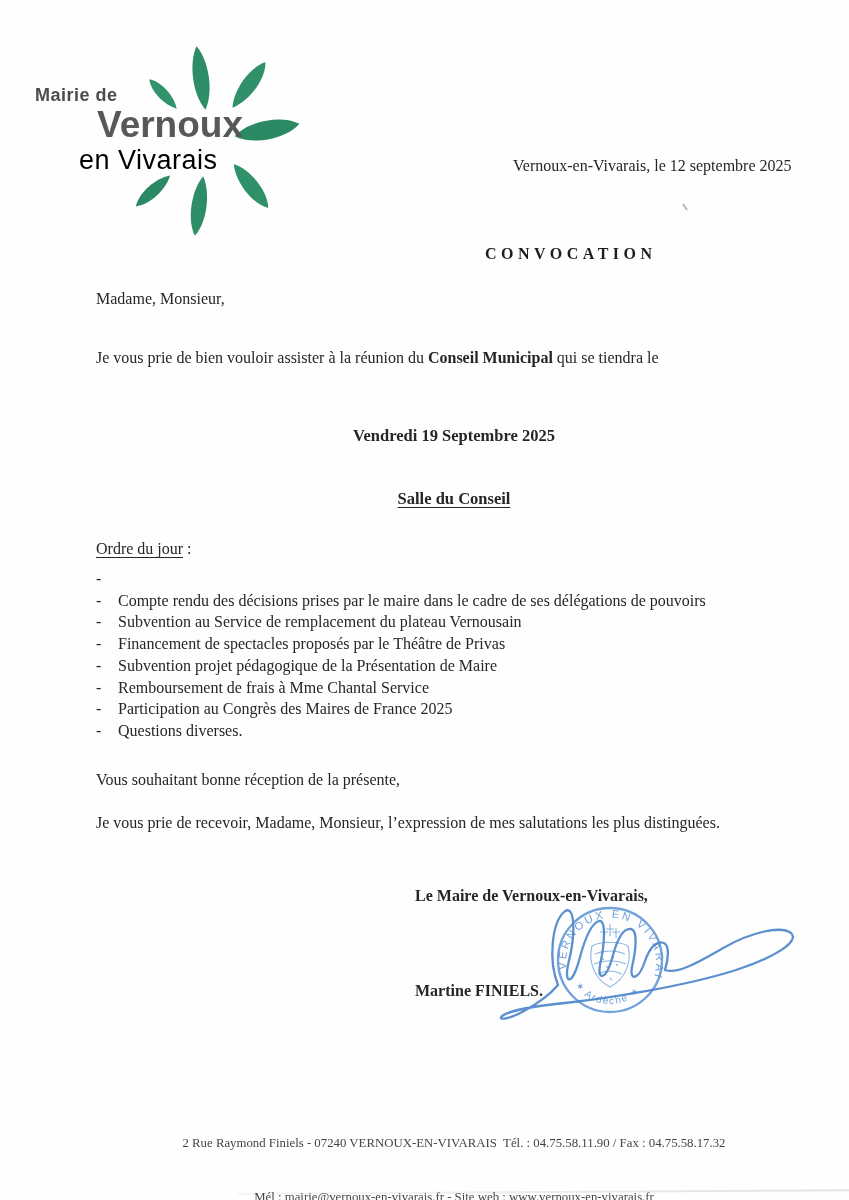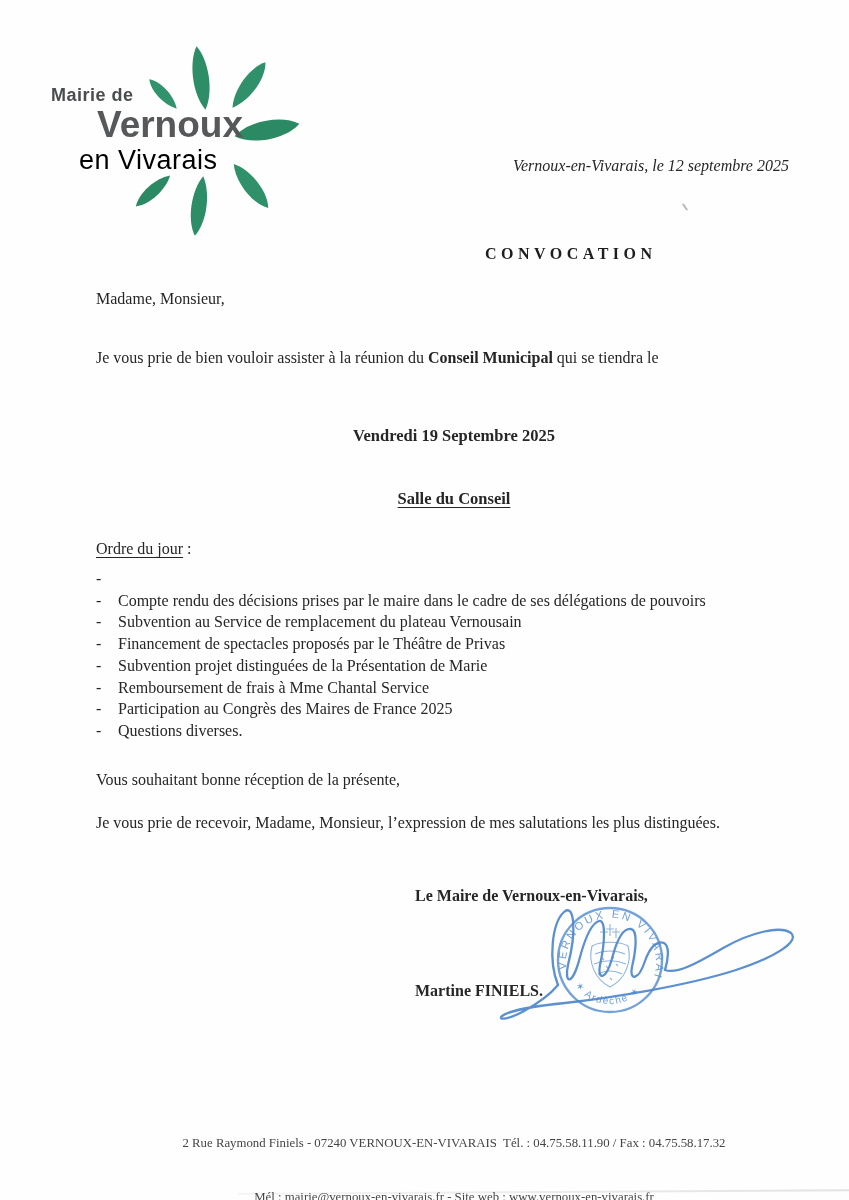--- a/index.html
+++ b/index.html
@@ -6,28 +6,28 @@
   .page{
     position:relative; width:849px; height:1200px; overflow:hidden;
     background:#fefefe; color:#262626;
     font-family:"Liberation Serif", serif; font-size:16px;
   }
   .b{font-weight:bold;}
   .u{text-decoration:underline; text-decoration-thickness:1.4px; text-underline-offset:3px;}
 
   
   .logo{position:absolute; left:25px; top:28px; width:290px; height:215px;}
-  .logo-l1{position:absolute; left:26px; top:57px; font-family:"Liberation Sans",sans-serif;
+  .logo-l1{position:absolute; left:10px; top:57px; font-family:"Liberation Sans",sans-serif;
            font-weight:bold; font-size:18px; letter-spacing:0.5px; color:#4b4c4e;}
   .logo-l2{position:absolute; left:47px; top:76px; font-family:"Liberation Sans",sans-serif;
            font-weight:bold; font-size:37px; color:#57585a; letter-spacing:0px;margin-left:25px;}
   .logo-l3{position:absolute; left:54px; top:117px; font-family:"Liberation Sans",sans-serif;
            font-weight:400; font-size:27px; color:#000000; letter-spacing:0.5px;}
 
-  .dateline{position:absolute; left:513px; top:157px; white-space:nowrap;font-style:italic;}
+  .dateline{position:absolute; left:513px; top:157px; white-space:nowrap;}
   .speck{position:absolute; left:681px; top:206px; width:8px; height:2px; background:#9a9a9a;
          transform:rotate(55deg); border-radius:2px; opacity:.7;}
   .title{position:absolute; left:485px; top:232px; font-weight:bold; letter-spacing:4.5px;
          font-size:16px; color:#1e1e1e; white-space:nowrap;margin-top:13px;}
 
   .salutation{position:absolute; left:96px; top:290px;}
   .intro{position:absolute; left:96px; top:349px; white-space:nowrap;}
 
   .centerwrap{position:absolute; left:59px; width:790px; text-align:center;margin-top:24px;}
   .meet-date{top:402px; font-weight:bold; font-size:16.5px;}
@@ -116,21 +116,21 @@
     <div class="agenda-item">
         <span class="dash">-</span>
         <span>Subvention au Service de remplacement du plateau Vernousain</span>
       </div>
     <div class="agenda-item">
         <span class="dash">-</span>
         <span>Financement de spectacles proposés par le Théâtre de Privas</span>
       </div>
     <div class="agenda-item">
         <span class="dash">-</span>
-        <span>Subvention projet distinguées de la Présentation de Marie</span>
+        <span>Subvention projet pédagogique de la Présentation de Maire</span>
       </div>
     <div class="agenda-item">
         <span class="dash">-</span>
         <span>Remboursement de frais à Mme Chantal Service</span>
       </div>
     <div class="agenda-item">
         <span class="dash">-</span>
         <span>Participation au Congrès des Maires de France 2025</span>
       </div>
     <div class="agenda-item">

